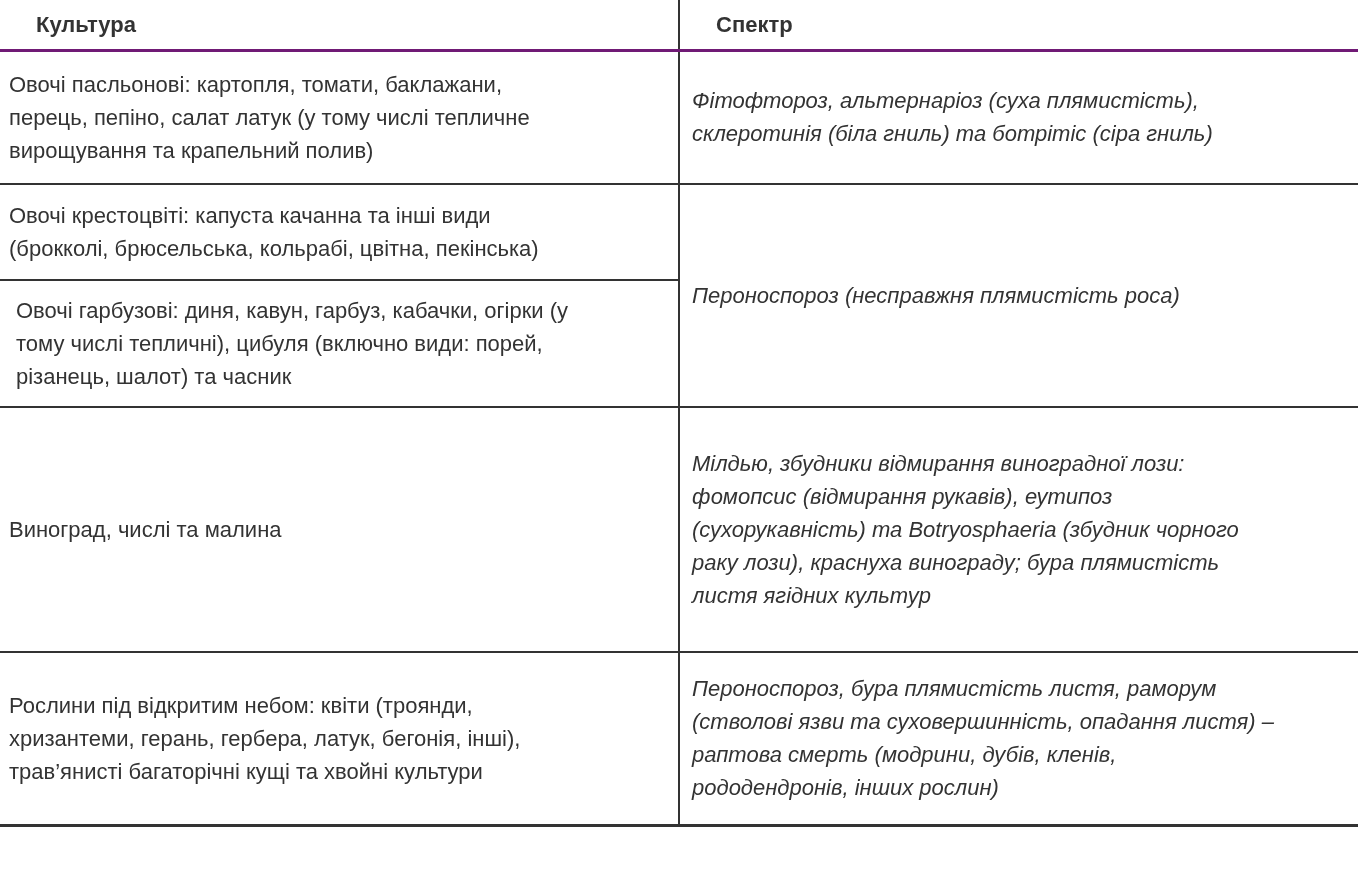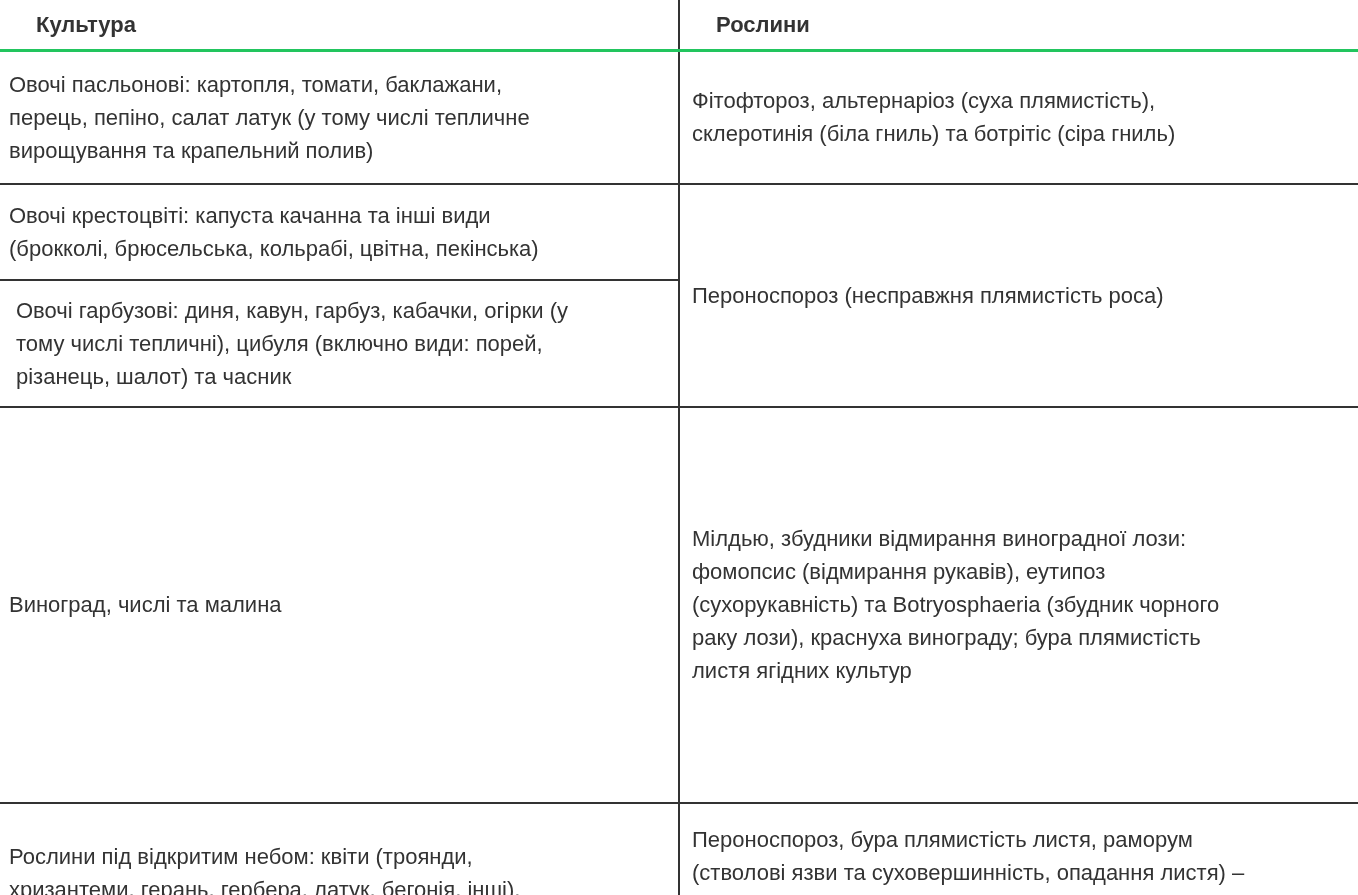--- a/index.html
+++ b/index.html
@@ -32,47 +32,48 @@
     white-space: pre-line;
     overflow: hidden;
   }
   
   table.spectrum-table th:first-child,
   table.spectrum-table td.col-left {
     border-right: 2px solid #333333;
   }
   table.spectrum-table td.col-right {
     padding-left: 12px;
+    font-style: italic;
   }
   table.spectrum-table th {
     height: 47px;
     font-weight: bold;
-    border-bottom: 3px solid #22c55e;
+    border-bottom: 3px solid #701a75;
     white-space: normal;
     padding-left: 36px;
   }
   tr.row-1 td { height: 133px; }
   tr.row-2 td { height: 96px; border-radius: 19px; }
   tr.row-3 td { height: 127px; padding-left: 16px; }
-  tr.row-4 td { height: 396px; }
+  tr.row-4 td { height: 245px; }
   tr.row-5 td { height: 174px; border-bottom: 3px solid #333333; }
   td.v-top {
     vertical-align: top;
     padding-top: 14px;
   }
 </style>
 </head>
 <body>
 
 <div class="page">
   <table class="spectrum-table">
     <thead>
       <tr>
         <th>Культура</th>
-        <th>Рослини</th>
+        <th>Спектр</th>
       </tr>
     </thead>
     <tbody>
       <tr class="row-1">
         <td class="col-left">Овочі пасльонові: картопля, томати, баклажани,
 перець, пепіно, салат латук (у тому числі тепличне
 вирощування та крапельний полив)</td>
         <td class="col-right">Фітофтороз, альтернаріоз (суха плямистість),
 склеротинія (біла гниль) та ботрітіс (сіра гниль)</td>
       </tr>

